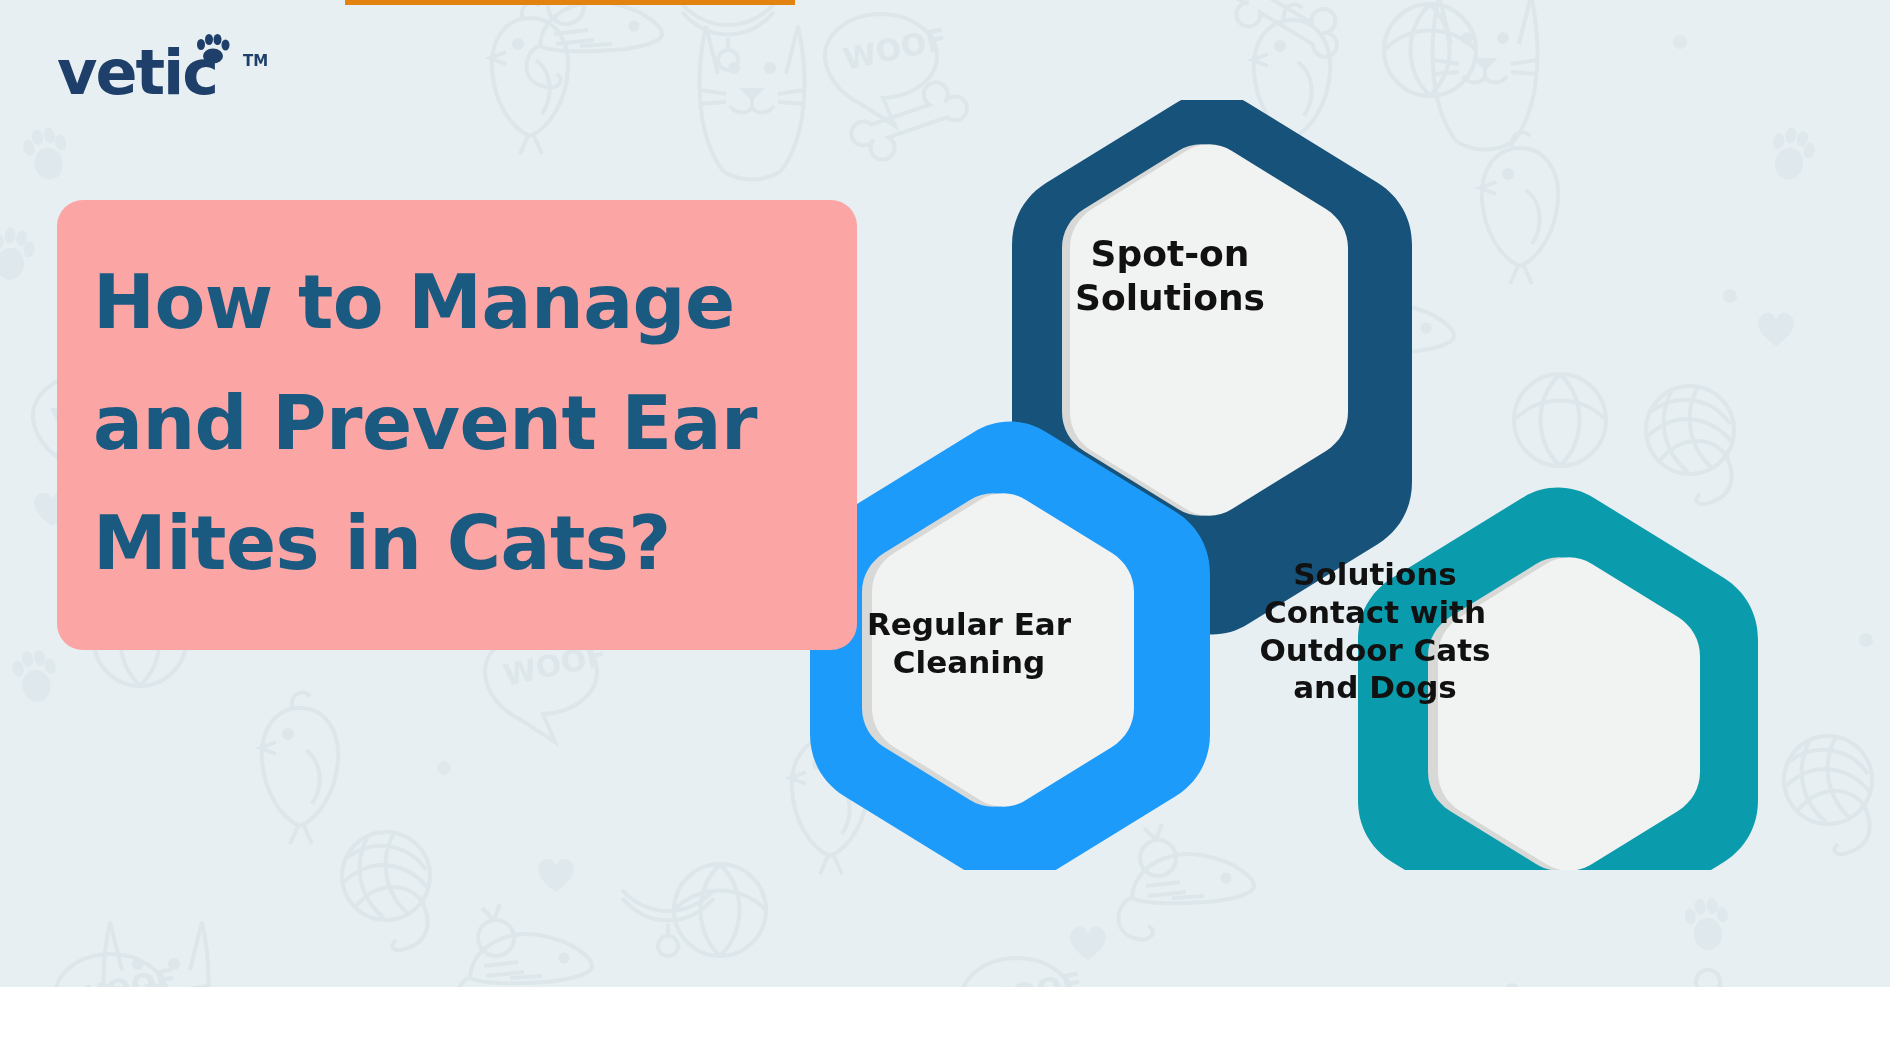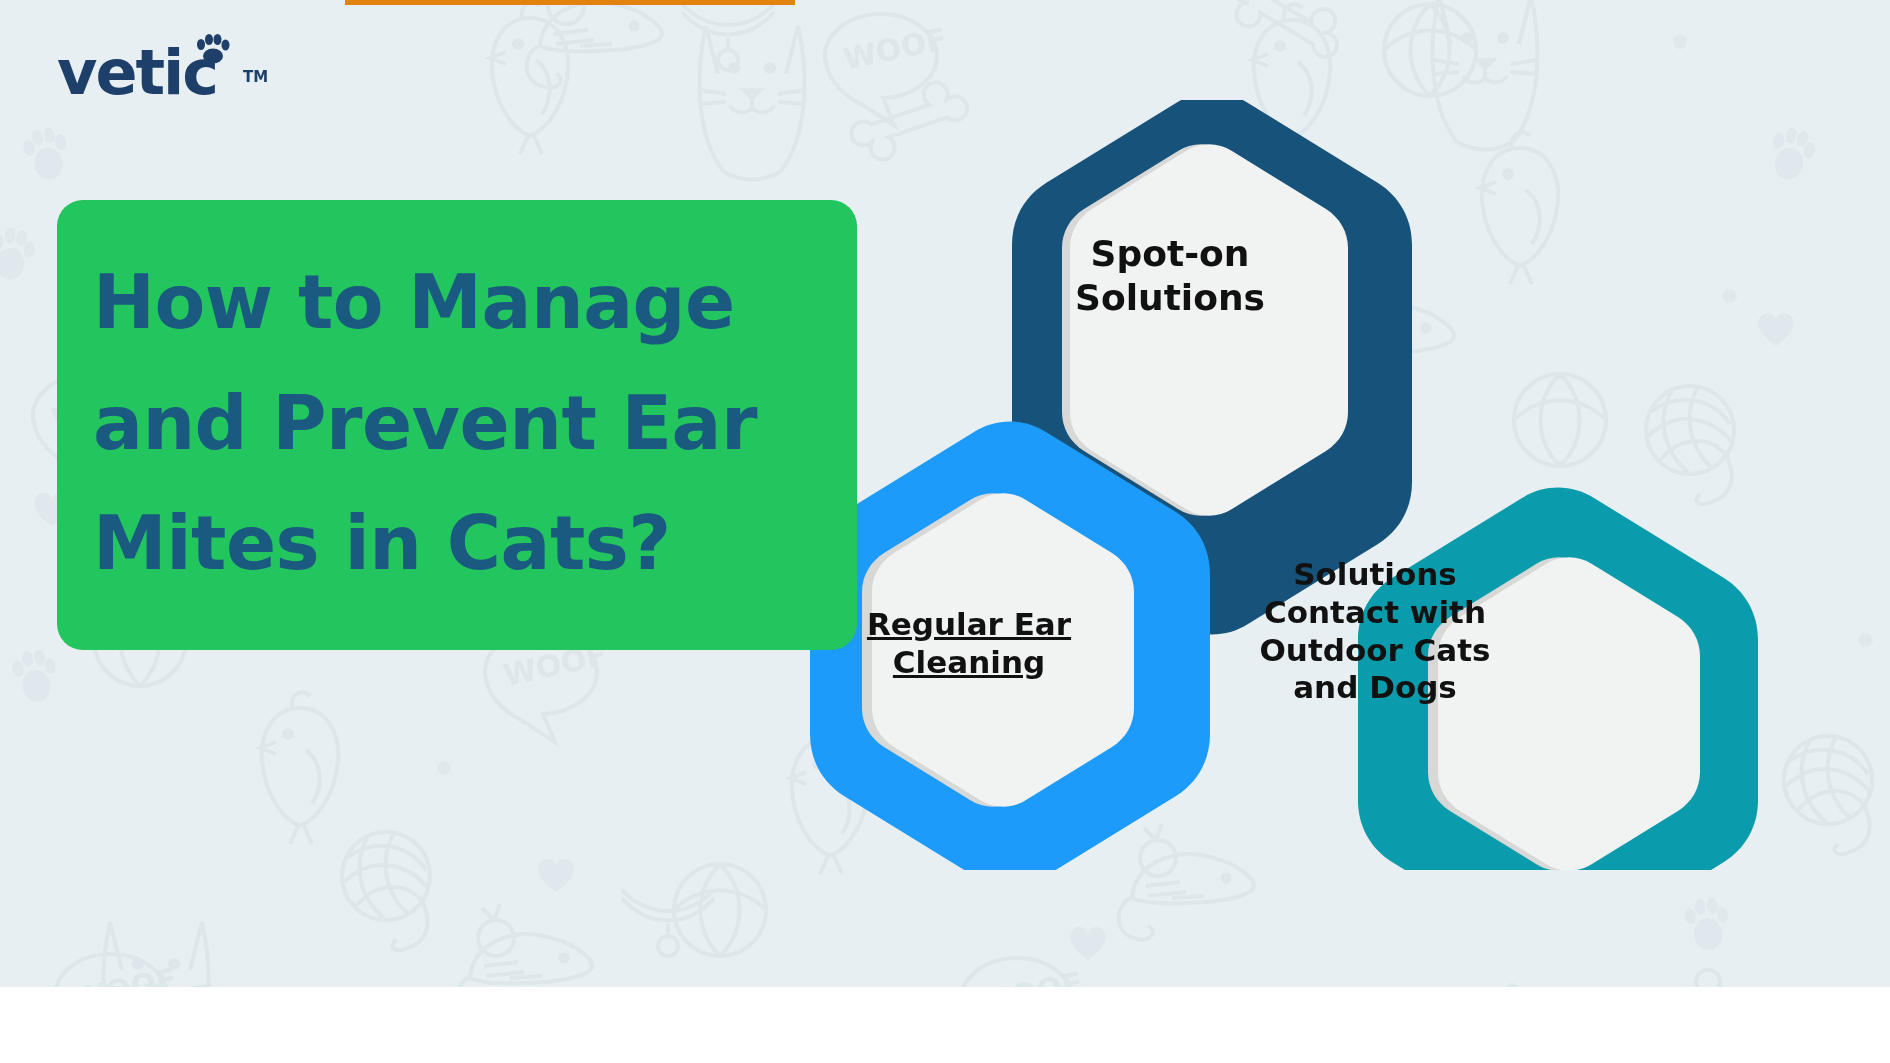--- a/index.html
+++ b/index.html
@@ -52,42 +52,42 @@
     letter-spacing: -2px;
     color: #1d3f69;
     line-height: 1;
     position: absolute;
     left: 0;
     top: 14px;
   }
   #logo-tm {
     position: absolute;
     left: 186px;
-    top: 40px;
+    top: 24px;
     font-family: "DejaVu Sans", sans-serif;
     font-size: 15px;
     font-weight: bold;
     color: #1d3f69;
   }
   #logo-paw {
     position: absolute;
     left: 139px;
     top: 6px;
     width: 34px;
     height: 30px;
   }
 
   
   #headline-panel {
     position: absolute;
     left: 57px;
     top: 200px;
     width: 800px;
     padding: 42px 32px 46px 36px;
-    background: #22c55e;
+    background: #fca5a5;
     border-radius: 26px;
     z-index: 4;
   }
   #headline-text {
     font-family: "DejaVu Sans", sans-serif;
     font-weight: bold;
     font-size: 74px;
     line-height: 1.63;
     color: #1a5a80;
     letter-spacing: -0.5px;
@@ -113,21 +113,21 @@
     font-weight: bold;
     color: #111111;
     line-height: 1.22;
     white-space: pre-line;
     pointer-events: none;
   }
   #hex-label-spot-on {
     left: 1040px;  top: 232px;  width: 260px;  font-size: 36px;
   }
   #hex-label-ear-cleaning {
-    left: 840px;  top: 606px;  width: 258px;  font-size: 31px; text-decoration: underline;
+    left: 840px;  top: 606px;  width: 258px;  font-size: 31px;
   }
   #hex-label-minimising {
     left: 1245px; top: 556px;  width: 260px;  font-size: 31px;
   }
 </style>
 </head>
 <body>
 
 <div id="canvas">
 

